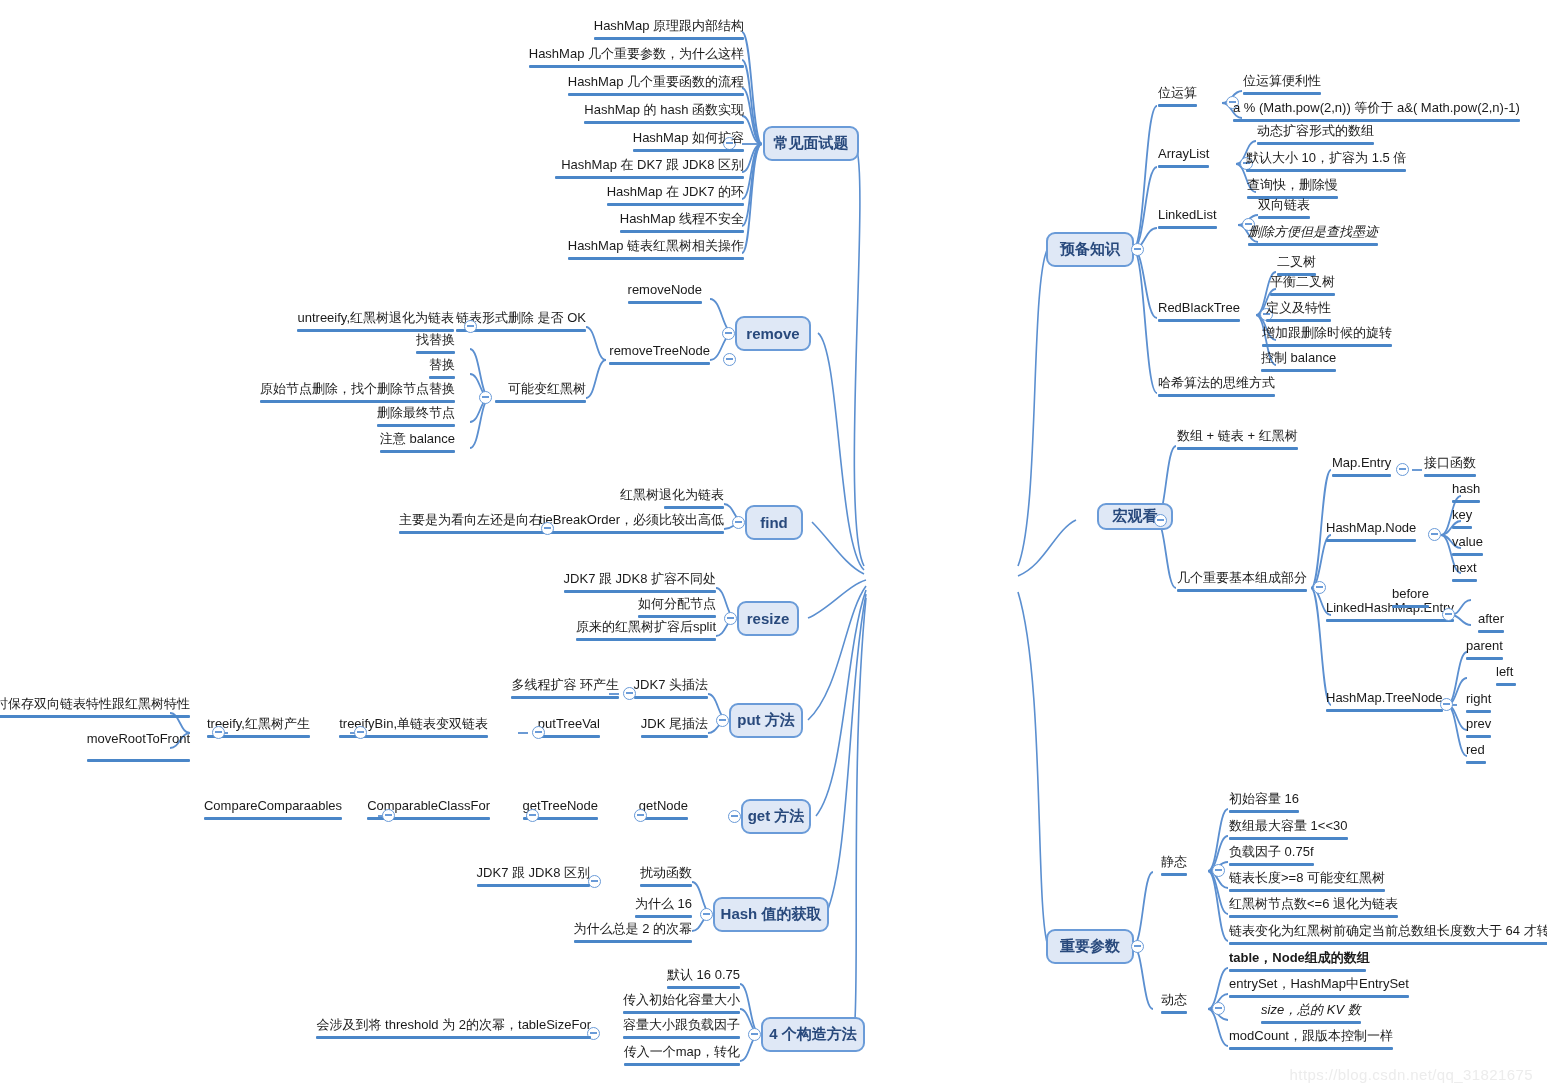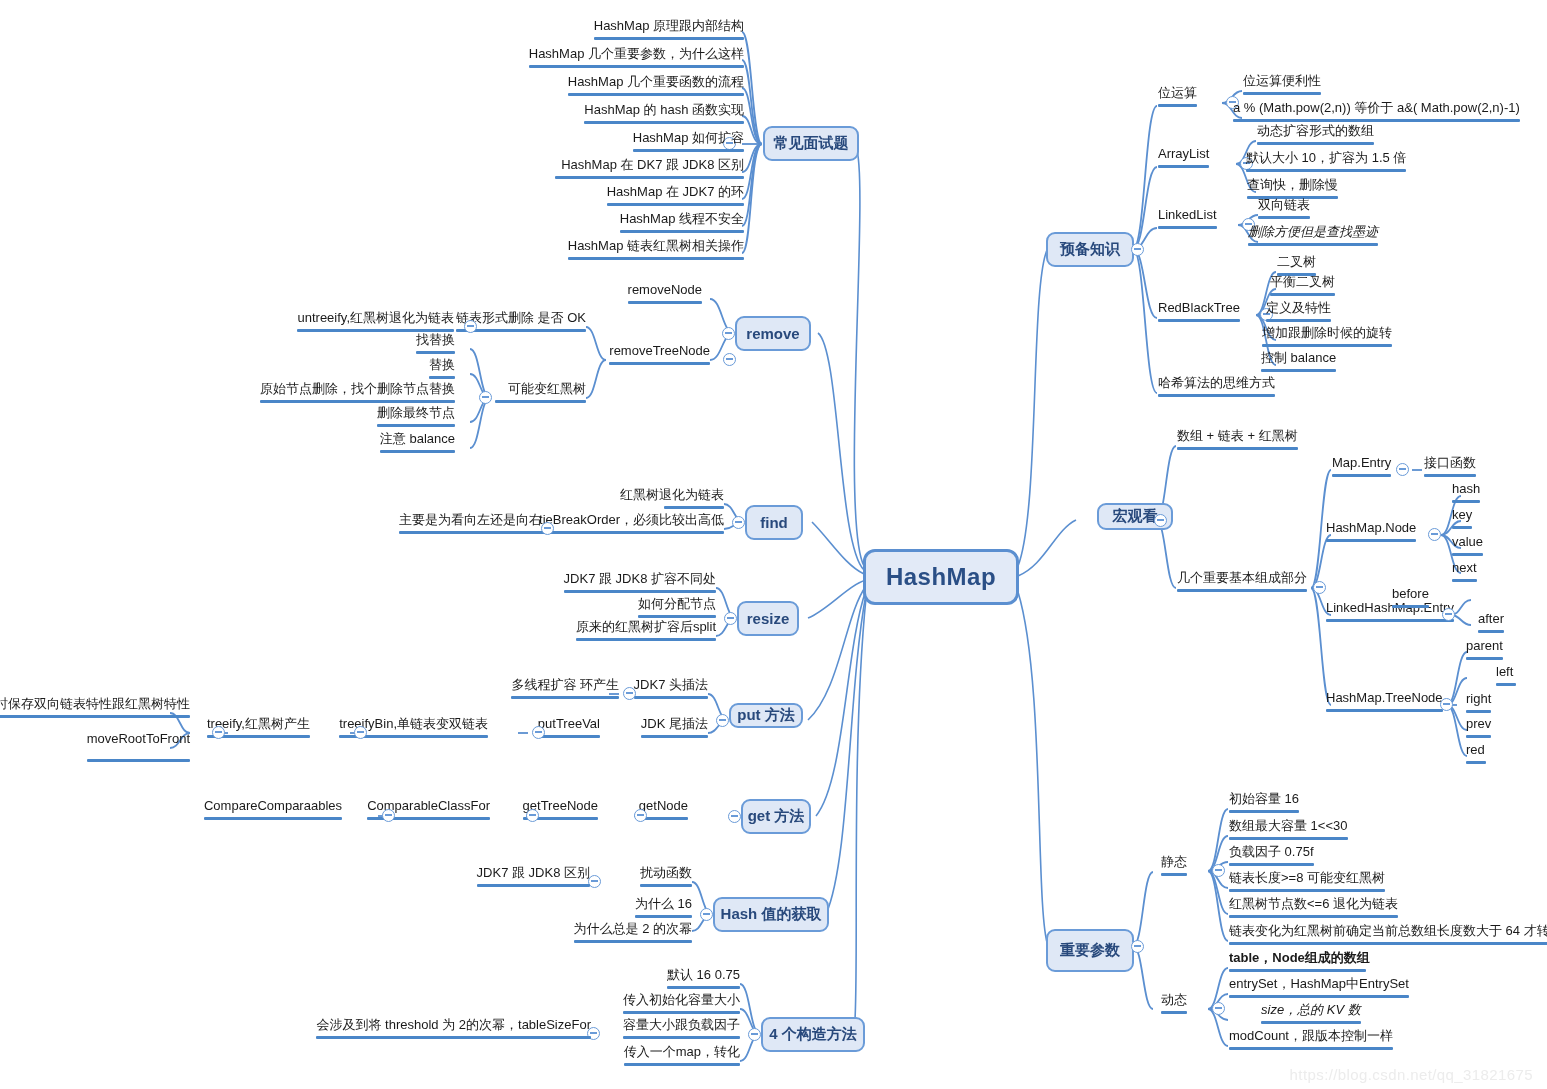--- a/index.html
+++ b/index.html
@@ -173,23 +173,20 @@
     <path d="M1208 871 C 1218 871, 1218 914, 1228 914"></path>
     <path d="M1208 871 C 1218 871, 1218 941, 1228 941"></path>
 
     <path d="M1208 1009 C 1218 1009, 1218 968, 1228 968"></path>
     <path d="M1208 1009 C 1218 1009, 1218 994, 1228 994"></path>
     <path d="M1208 1009 C 1218 1009, 1218 1020, 1228 1020"></path>
     <path d="M1208 1009 C 1218 1009, 1218 1046, 1228 1046"></path>
   </g>
 </svg>
 
-<div class="root" style="left:863px;top:549px;width:156px;height:56px;">
-  <span>HashMap</span>
-</div>
 
 <div class="topic" style="left:763px;top:126px;width:96px;height:35px;">
   <span>常见面试题</span>
     </div>
 <div class="tog" style="left:723px;top:137px;"></div>
 
 <div class="topic" style="left:1046px;top:232px;width:88px;height:35px;">
   <span>预备知识</span>
     </div>
 <div class="tog" style="left:1131px;top:243px;"></div>
@@ -207,36 +204,36 @@
 <div class="topic" style="left:745px;top:505px;width:58px;height:35px;">
   <span>find</span>
     </div>
 <div class="tog" style="left:732px;top:516px;"></div>
 
 <div class="topic" style="left:737px;top:601px;width:62px;height:35px;">
   <span>resize</span>
     </div>
 <div class="tog" style="left:724px;top:612px;"></div>
 
-<div class="topic" style="left:729px;top:703px;width:74px;height:25px;">
+<div class="topic" style="left:729px;top:703px;width:74px;height:35px;">
   <span>put 方法</span>
     </div>
 <div class="tog" style="left:716px;top:714px;"></div>
 
 <div class="topic" style="left:741px;top:799px;width:70px;height:35px;">
   <span>get 方法</span>
     </div>
 <div class="tog" style="left:728px;top:810px;"></div>
 
 <div class="topic" style="left:713px;top:897px;width:116px;height:35px;">
   <span>Hash 值的获取</span>
     </div>
 <div class="tog" style="left:700px;top:908px;"></div>
 
-<div class="topic" style="left:1046px;top:929px;width:88px;height:43px;">
+<div class="topic" style="left:1046px;top:929px;width:88px;height:35px;">
   <span>重要参数</span>
     </div>
 <div class="tog" style="left:1131px;top:940px;"></div>
 
 <div class="topic" style="left:761px;top:1017px;width:104px;height:35px;">
   <span>4 个构造方法</span>
     </div>
 <div class="tog" style="left:748px;top:1028px;"></div>
 
 <div class="leaf r" style="right:803px;top:18px;">

